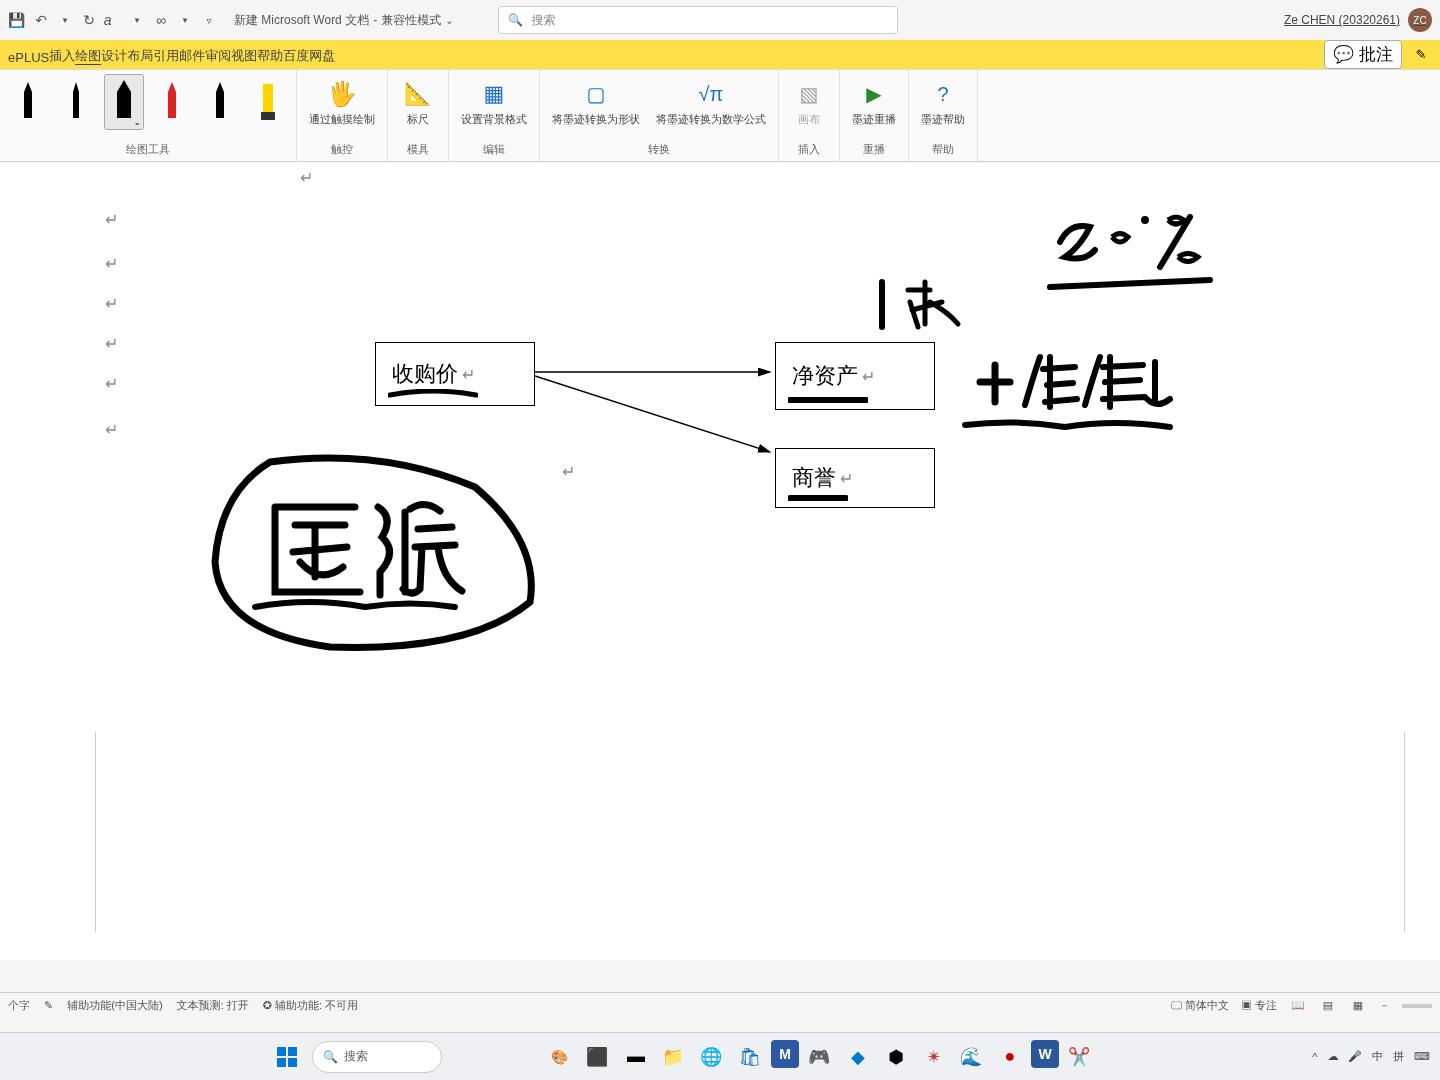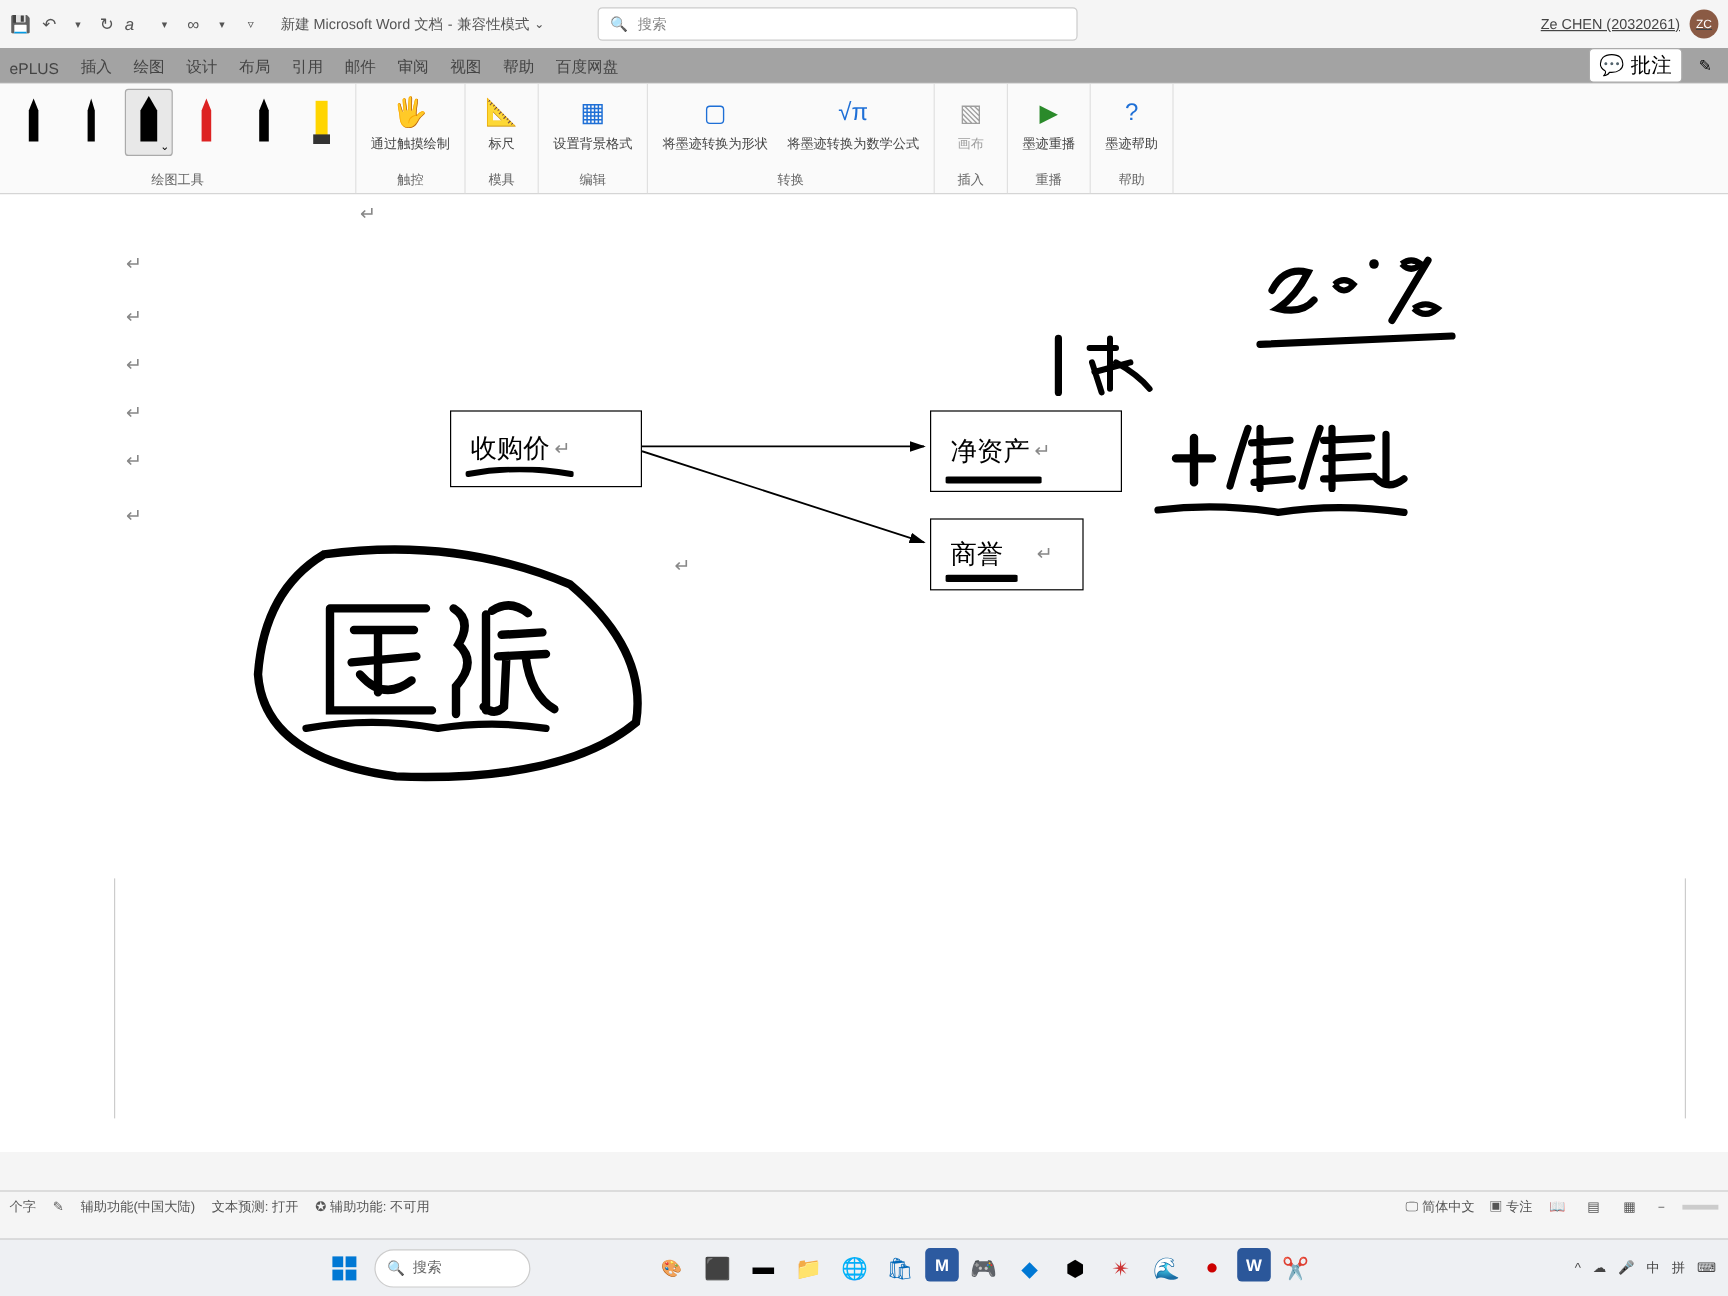--- a/index.html
+++ b/index.html
@@ -25,25 +25,25 @@
 .doc-title { margin-left: 12px; color: #555; font-size: 12px; display: flex; align-items: center; gap: 4px; }
 .search-box {
   margin-left: 40px; width: 400px; height: 28px; background: #fff;
   border: 1px solid #ccc; border-radius: 4px; display: flex; align-items: center;
   padding: 0 10px; gap: 8px; color: #888;
 }
 .user-area { margin-left: auto; display: flex; align-items: center; gap: 8px; color: #444; text-decoration: underline; }
 .avatar { width: 24px; height: 24px; border-radius: 50%; background: #8a5a44; color: #fff; display: flex; align-items: center; justify-content: center; font-size: 10px; }
 
 .tabs {
-  height: 30px; background: #a3a3a3; display: flex; align-items: flex-end;
-  padding: 0 8px; gap: 18px; border-bottom: 1px solid #ddd; font-size: 13px;
+  height: 30px; background: #fde047; display: flex; align-items: flex-end;
+  padding: 0 8px; border-bottom: 1px solid #ddd; font-size: 13px;
 }
 .tab { color: #444; cursor: pointer; padding-bottom: 4px; }
-.tab.active { text-underline-offset: 4px; }
+.tab.active { text-decoration: underline; text-underline-offset: 4px; }
 .tabs-right { margin-left: auto; display: flex; gap: 8px; align-items: center; }
 .comment-btn { border: 1px solid #aaa; border-radius: 4px; padding: 2px 8px; font-size: 17px; background: #fff; }
 .edit-btn { width: 22px; height: 22px; display: flex; align-items: center; justify-content: center; }
 
 .ribbon {
   height: 92px; background: #fafafa; border-bottom: 1px solid #ccc;
   display: flex; align-items: stretch;
 }
 .ribbon-group {
   display: flex; flex-direction: column; align-items: center;
@@ -314,21 +314,21 @@
         <path d="M2 6 Q 45 -2 88 6" stroke="#000" stroke-width="5" fill="none" stroke-linecap="round"></path>
       </svg>
   </div>
   <div class="diagram-box" style="left:775px;top:180px;width:160px;height:68px;">
     <span>净资产</span>
     <span class="para-mark" style="position:static;margin-left:4px;">↵</span>
     <svg style="position:absolute;left:12px;bottom:4px;" width="80" height="10">
         <path d="M2 5 L78 5" stroke="#000" stroke-width="6" fill="none" stroke-linecap="round"></path>
       </svg>
   </div>
-  <div class="diagram-box" style="left:775px;top:270px;width:128px;height:60px;gap:24px;">
+  <div class="diagram-box" style="left:775px;top:286px;width:160px;height:60px;">
     <span>商誉</span>
     <span class="para-mark" style="position:static;margin-left:4px;">↵</span>
     <svg style="position:absolute;left:12px;bottom:4px;" width="60" height="10">
         <path d="M2 5 L58 5" stroke="#000" stroke-width="6" fill="none" stroke-linecap="round"></path>
       </svg>
   </div>
 
   <svg class="arrow-line" style="left:535px;top:200px;" width="245" height="20">
     <defs>
         <marker id="ah1" markerWidth="10" markerHeight="10" refX="8" refY="3" orient="auto">

